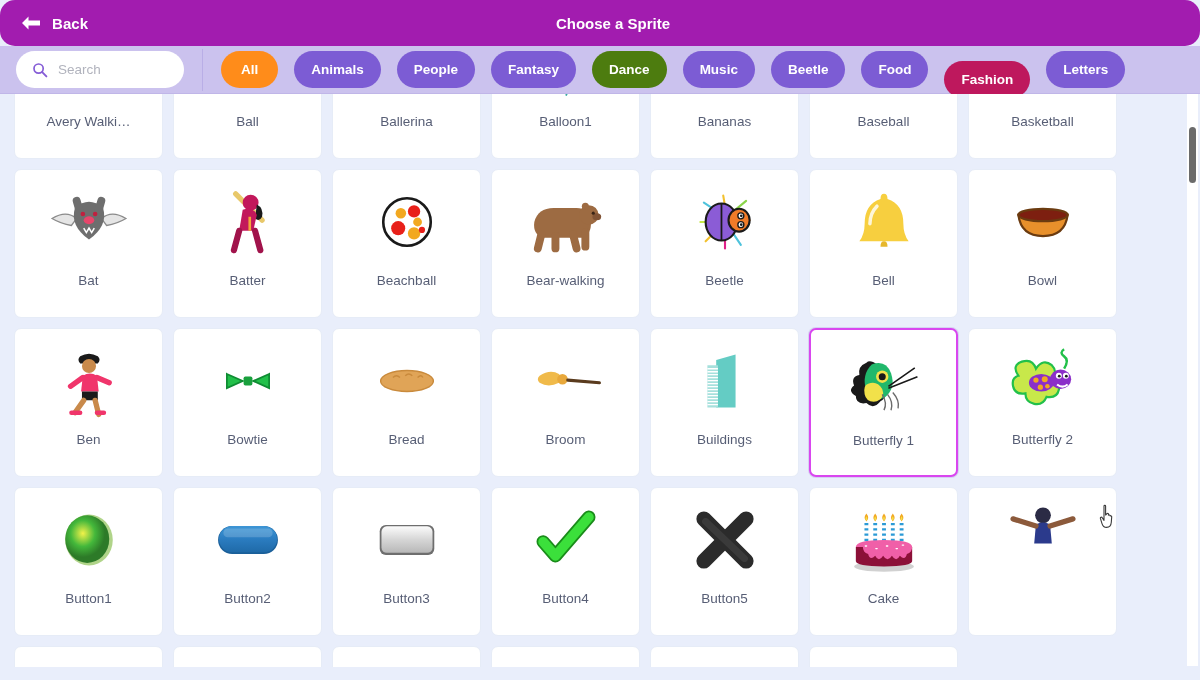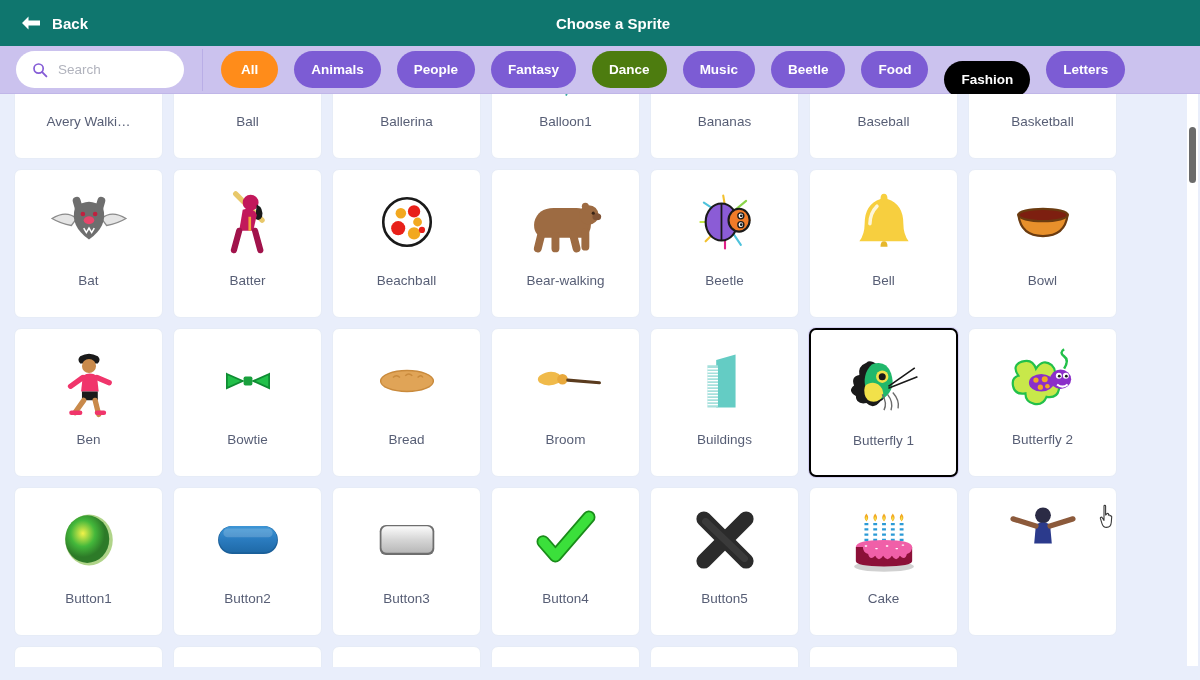--- a/index.html
+++ b/index.html
@@ -6,24 +6,25 @@
   html, body {
     width: 1200px; height: 680px;
     overflow: hidden;
     font-family: "Liberation Sans", sans-serif;
     background: #e9eefb;
   }
 
   
   #modal-header {
     height: 46px;
-    background: #0f766e;
+    background: #a21caf;
     display: flex;
     align-items: center;
     position: relative;
+    border-radius: 15px;
   }
   #back-button {
     display: flex; align-items: center;
     gap: 10px;
     margin-left: 20px;
     cursor: pointer;
     z-index: 2;
   }
   #back-button .arrow { width: 22px; height: 16px; display:block; }
   #back-label {
@@ -117,21 +118,21 @@
     border-radius: 7px;
     display: flex;
     flex-direction: column;
     align-items: center;
     justify-content: flex-start;
     cursor: pointer;
     overflow: hidden;
     flex: 0 0 auto;
   }
   .sprite-tile.selected {
-    border: 2px solid #000000;
+    border: 2px solid #d946ef;
     box-shadow: 0 0 0 1px rgba(154,122,214,.25);
   }
   .thumb {
     height: 104px; width: 100%;
     display: flex; align-items: center; justify-content: center;
     padding: 8px;
   }
   .thumb svg { display: block; max-width: 100%; max-height: 100%; }
   .sprite-name {
     font-size: 13.5px;
@@ -197,21 +198,21 @@
   <div id="tag-divider"></div>
   <div id="tag-list">
       <div class="tag active" style="background: rgb(255, 140, 26);">All</div>
       <div class="tag" style="background: rgb(124, 92, 212);">Animals</div>
       <div class="tag" style="background: rgb(124, 92, 212);">People</div>
       <div class="tag" style="background: rgb(124, 92, 212);">Fantasy</div>
       <div class="tag" style="background: #4d7c0f;">Dance</div>
       <div class="tag" style="background: rgb(124, 92, 212);">Music</div>
       <div class="tag" style="background: rgb(124, 92, 212);">Beetle</div>
       <div class="tag" style="background: rgb(124, 92, 212);">Food</div>
-      <div class="tag" style="background: #000000; margin-top: 20px;">Fashion</div>
+      <div class="tag" style="background: #be185d; margin-top: 20px;">Fashion</div>
       <div class="tag" style="background: rgb(124, 92, 212);">Letters</div>
     </div>
 </div>
 
 <div id="sprite-scroll">
   <div id="sprite-grid">
       <div class="sprite-tile">
         <div class="thumb">
           <svg viewBox="0 0 100 100">
             <path d="M36 62 q14-16 28 0" fill="none" stroke="#6b4fa8" stroke-width="7" stroke-linecap="round"></path>

